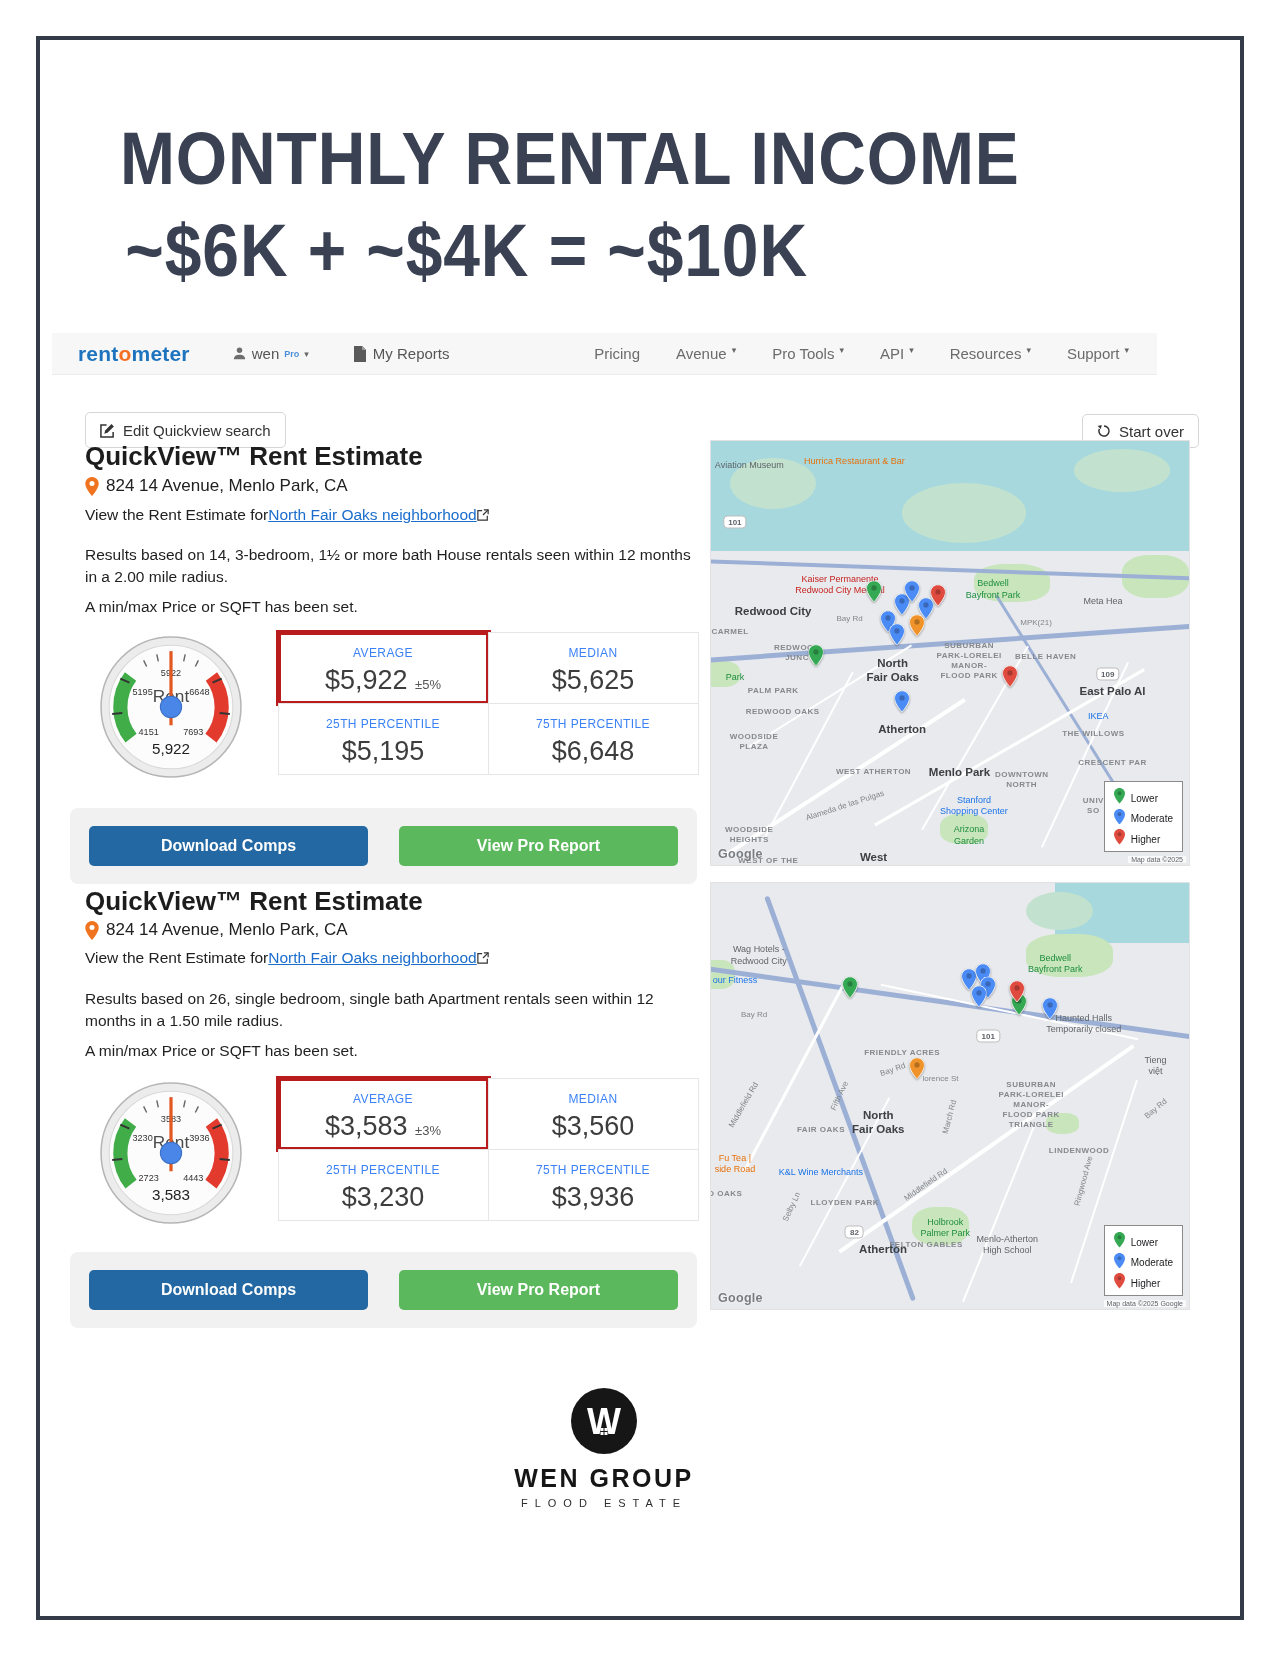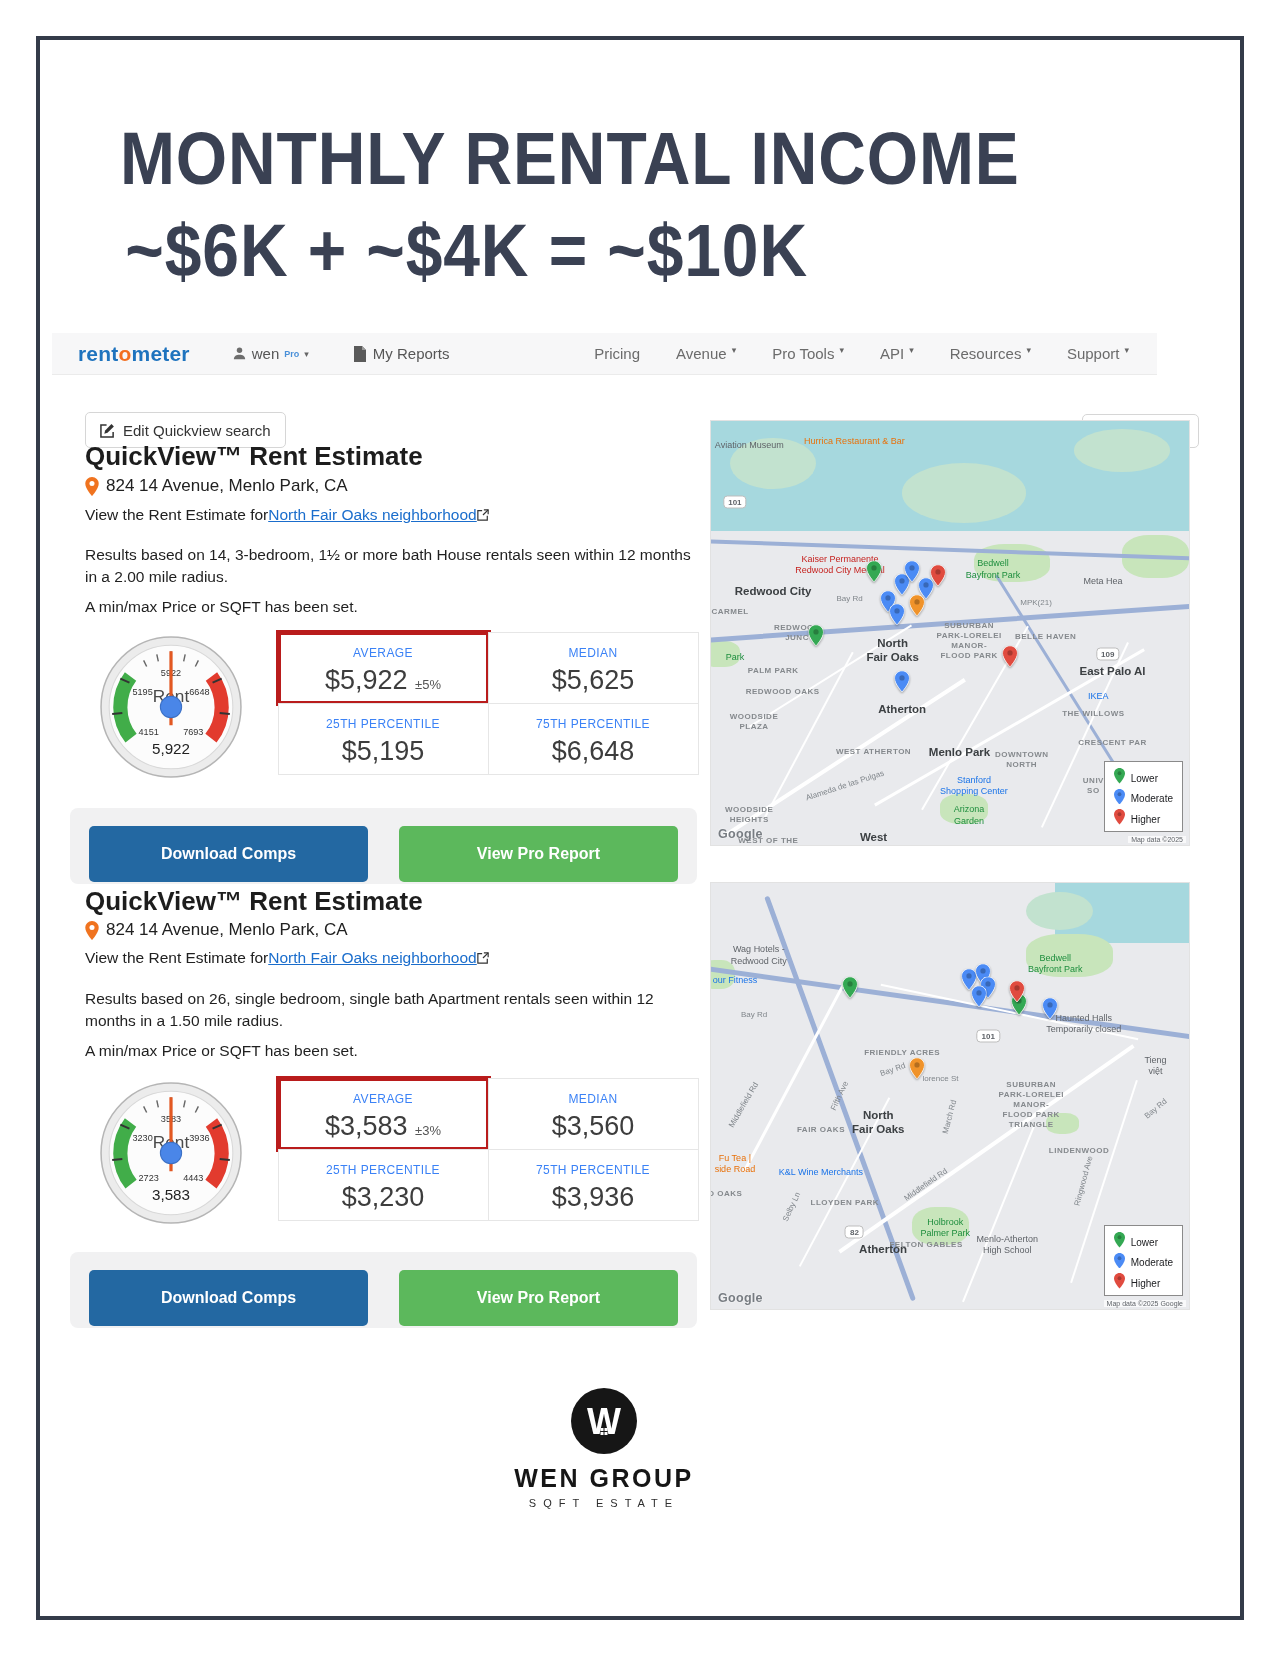--- a/index.html
+++ b/index.html
@@ -44,21 +44,21 @@
   
   .stats { position:absolute; left:278px; width:420px; display:grid; grid-template-columns:1fr 1fr; }
   .cell { height:72px; border:1px solid #e6e6e6; background:#fff; text-align:center; padding-top:13px; position:relative; margin:-0.5px; }
   .cell .lab { font-size:12px; letter-spacing:.4px; color:#3b82f6; }
   .cell .val { font-size:27px; color:#3d3d3d; margin-top:5px; }
   .cell .tol { font-size:13px; color:#555; }
   .cell.avg::after { content:""; position:absolute; inset:-3px; border:5px solid #b91c1c; pointer-events:none; }
 
   
   .strip { position:absolute; left:70px; width:627px; height:76px; background:#f1f1f2; border-radius:8px; }
-  .btn { position:absolute; top:18px; width:279px; height:56px; border-radius:5px; border:none; color:#fff; font-size:16px; font-weight:bold; font-family:"Liberation Sans", sans-serif; cursor:pointer; }
+  .btn { position:absolute; top:18px; width:279px; height:40px; border-radius:5px; border:none; color:#fff; font-size:16px; font-weight:bold; font-family:"Liberation Sans", sans-serif; cursor:pointer; }
   .btn.blue { left:19px; background:#2368a2; }
   .btn.green { left:329px; background:#5cb85c; }
 
   
   .map { position:absolute; left:710px; width:480px; background:#e9eaed; overflow:hidden; border:1px solid #e2e2e2; cursor:grab; }
   .map .dec { position:absolute; }
   .water { background:#a6d8de; }
   .marsh { background:#c2e2cf; border-radius:50%; }
   .park { background:#c8e5bb; border-radius:40%; }
   .fwy { background:#9cb0d6; border-radius:3px; }
@@ -324,21 +324,21 @@
     <div class="lab">75TH PERCENTILE</div>
     <div class="val">$3,936</div>
   </div>
 </div>
 
 <div class="strip" style="top:1252px">
   <button class="btn blue">Download Comps</button>
   <button class="btn green">View Pro Report</button>
 </div>
 
-<div class="map" id="map0" style="top:420px;height:426px">
+<div class="map" id="map0" style="top:440px;height:426px">
   <div class="dec water" style="left:0;top:0;width:100%;height:26%"></div>
   <div class="dec marsh" style="left:4%;top:4%;width:18%;height:12%"></div>
   <div class="dec marsh" style="left:40%;top:10%;width:26%;height:14%"></div>
   <div class="dec marsh" style="left:76%;top:2%;width:20%;height:10%"></div>
   <div class="dec park" style="left:55%;top:29%;width:16%;height:9%"></div>
   <div class="dec park" style="left:86%;top:27%;width:14%;height:10%"></div>
   <div class="dec park" style="left:-2%;top:52%;width:8%;height:6%"></div>
   <div class="dec park" style="left:48%;top:88%;width:10%;height:7%"></div>
   <div class="dec fwy" style="left:-5%;top:30%;width:112%;height:4px;transform:rotate(2deg)"></div>
   <div class="dec fwy" style="left:-8%;top:47%;width:120%;height:5px;transform:rotate(-4deg)"></div>
@@ -650,14 +650,14 @@
   <div class="circle">
     <div class="w">W</div>
     <div class="dots">
         <i></i>
         <i></i>
         <i></i>
         <i></i>
       </div>
   </div>
   <div class="name">WEN GROUP</div>
-  <div class="sub">SQFT ESTATE</div>
+  <div class="sub">FLOOD ESTATE</div>
 </div>
 
 </body></html>

